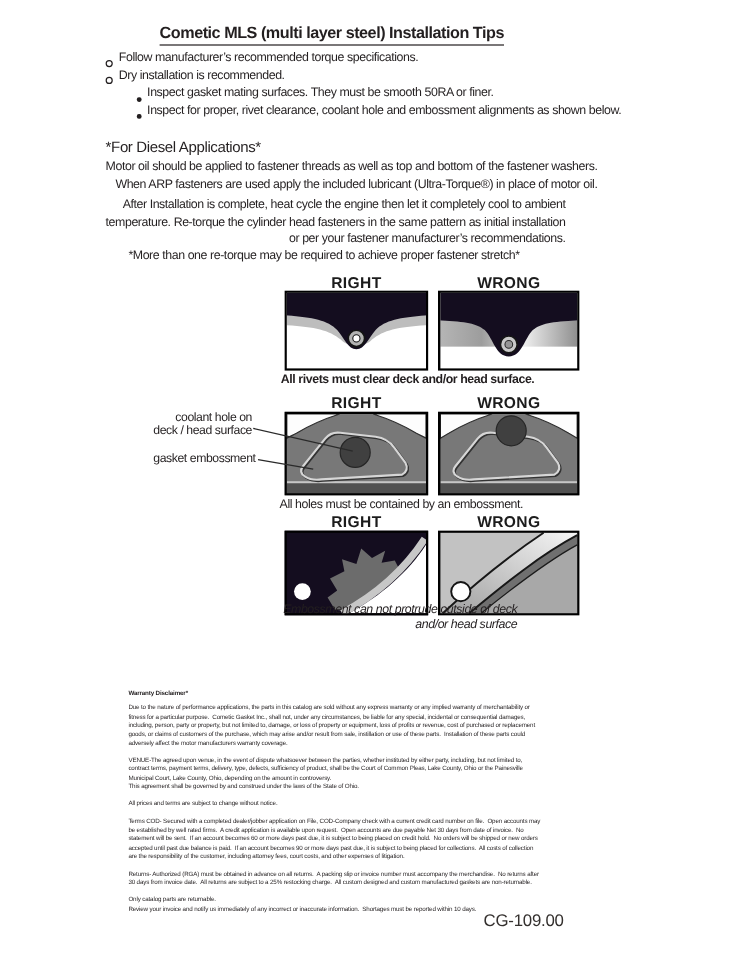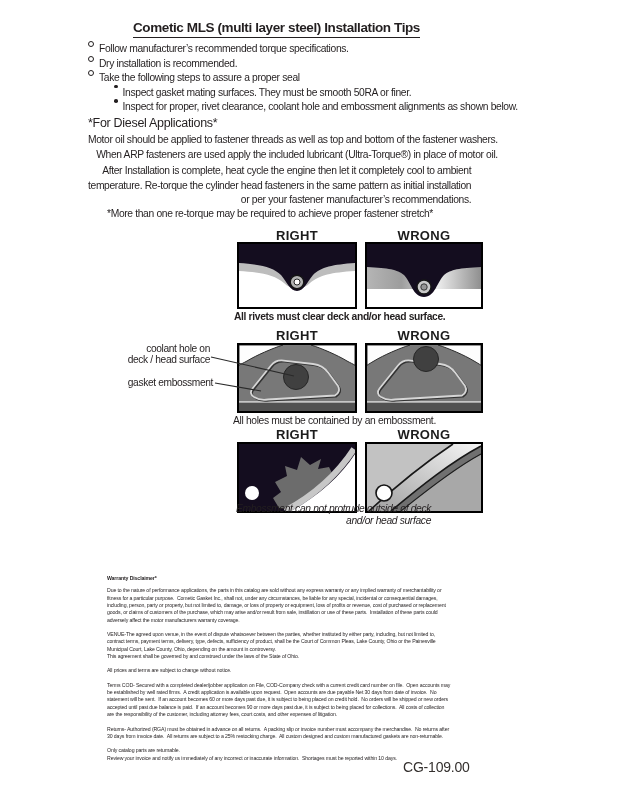--- a/index.html
+++ b/index.html
@@ -5,21 +5,21 @@
   html,body{margin:0;padding:0;}
   body{background:#ffffff;font-family:"Liberation Sans","DejaVu Sans",sans-serif;color:#231f20;}
   .page{position:relative;width:618px;height:800px;background:#ffffff;overflow:hidden;}
   .abs{position:absolute;}
   .pre{white-space:pre;text-align:right;}
 
   .title{left:96px;top:20px;font-size:13.5px;font-weight:bold;letter-spacing:-0.4px;
          border-bottom:1.6px solid #231f20;padding-bottom:2px;margin-left:37px;}
 
   .tips{left:88px;top:42px;font-size:10.3px;letter-spacing:-0.35px;line-height:14.5px;}
-  .bullet{display:flex;align-items:flex-start;}
+  .bullet{display:flex;align-items:flex-end;}
   .b-dot{width:4px;height:4px;border:1px solid #231f20;border-radius:50%;
          display:inline-block;margin-right:5px;flex:0 0 auto;position:relative;top:-1px;}
   .sub{margin-left:26px;}
   .s-dot{width:3.6px;height:3.6px;background:#231f20;border-radius:50%;
          display:inline-block;margin-right:5px;flex:0 0 auto;position:relative;top:-1px;}
 
   .diesel-h{left:88px;top:116px;font-size:12.5px;font-weight:normal;letter-spacing:-0.3px;}
   .body-para{font-size:10.3px;letter-spacing:-0.35px;line-height:14.6px;}
   .p1{left:88px;top:133px;}
   .p2{left:88px;top:164px;}
@@ -49,24 +49,20 @@
   <div class="abs title">Cometic MLS (multi layer steel) Installation Tips</div>
 
   <div class="abs tips">
     <div class="bullet">
       <span class="b-dot"></span>
       <span>Follow manufacturer’s recommended torque specifications.</span>
     </div>
     <div class="bullet">
       <span class="b-dot"></span>
       <span>Dry installation is recommended.</span>
-    </div>
-    <div class="bullet">
-      <span class="b-dot"></span>
-      <span>Take the following steps to assure a proper seal</span>
     </div>
     <div class="bullet sub">
       <span class="s-dot"></span>
       <span>Inspect gasket mating surfaces.  They must be smooth 50RA or finer.</span>
     </div>
     <div class="bullet sub">
       <span class="s-dot"></span>
       <span>Inspect for proper, rivet clearance, coolant hole and embossment alignments as shown below.</span>
     </div>
   </div>

